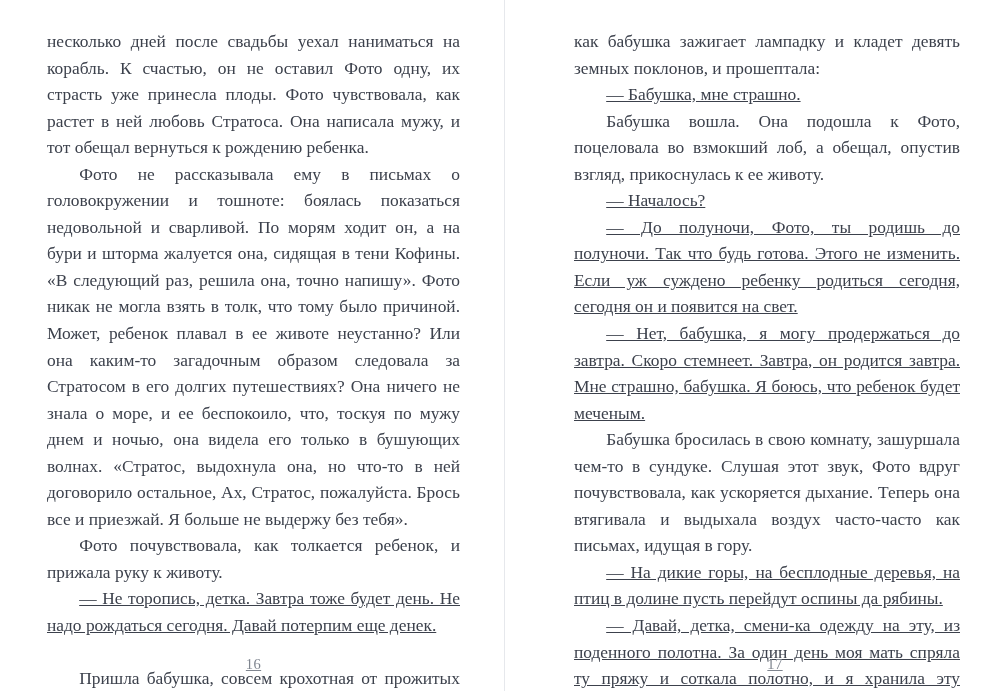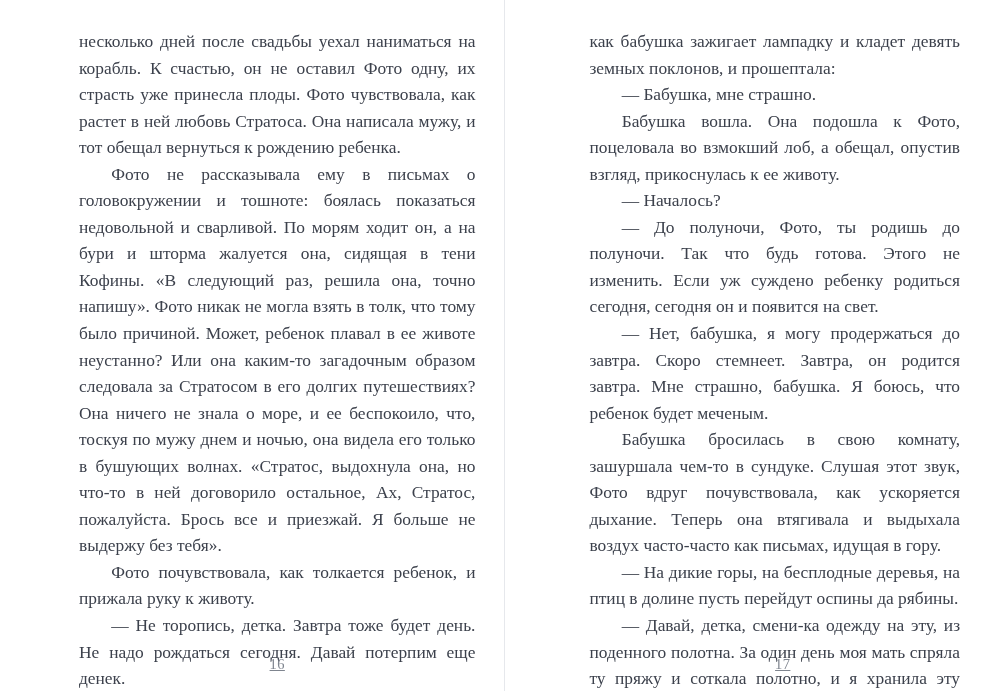--- a/index.html
+++ b/index.html
@@ -15,21 +15,20 @@
     font-family: "Liberation Serif", "DejaVu Serif", serif;
     color: #3c414c;
   }
 
   .spread {
     position: relative;
     width: 1000px;
     height: 516px;
     display: flex;
     box-sizing: border-box;
-    padding-left: 32px;
   }
 
   
   .gutter-rule {
     position: absolute;
     left: 504px;
     top: 0;
     width: 1px;
     height: 691px;
     background: #e6e8ec;
@@ -52,21 +51,21 @@
   }
 
   .para {
     margin: 0;
     text-indent: 1.85em;
     hyphens: manual;
   }
   
   .para.cont { text-indent: 0; }
   
-  .para.dlg { text-indent: 1.85em; }
+  .para.dlg { text-indent: 1.85em; text-decoration: underline; }
   
   .para.gap-before { margin-top: 26.5px; }
 
   .folio {
     position: absolute;
     bottom: 18px;
     left: 0;
     right: 0;
     text-align: center;
     font-size: 14.5px;

